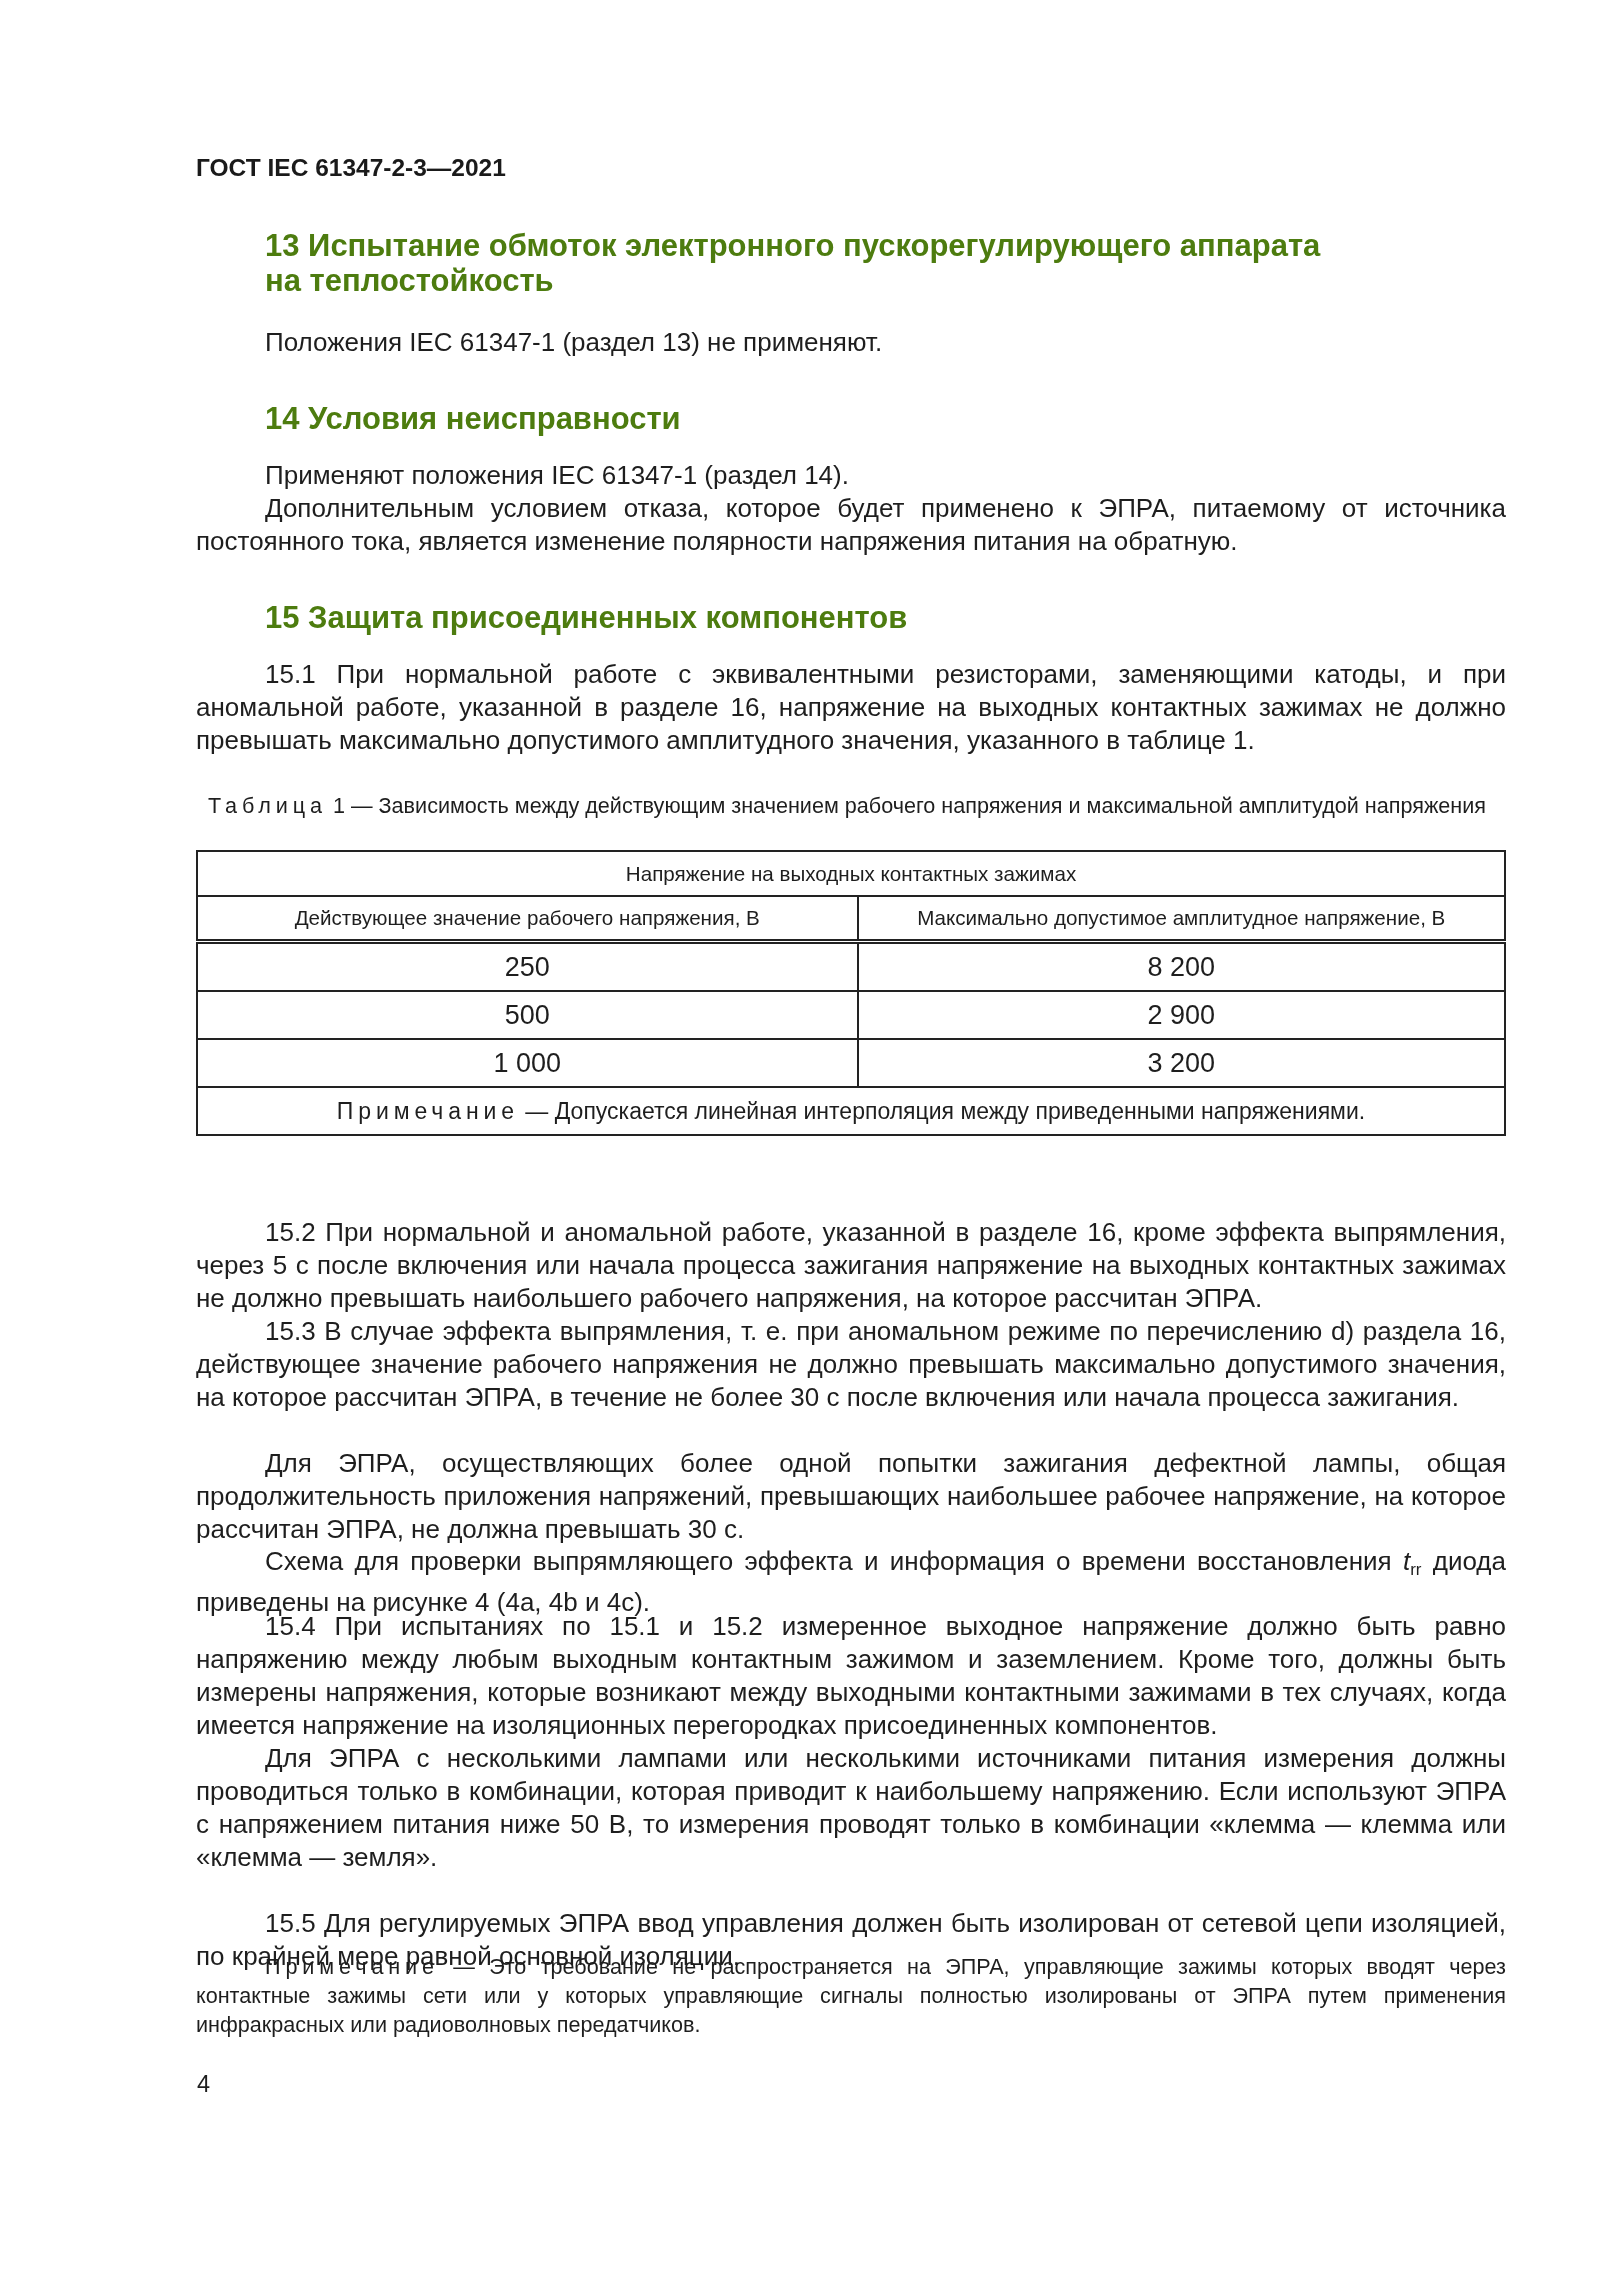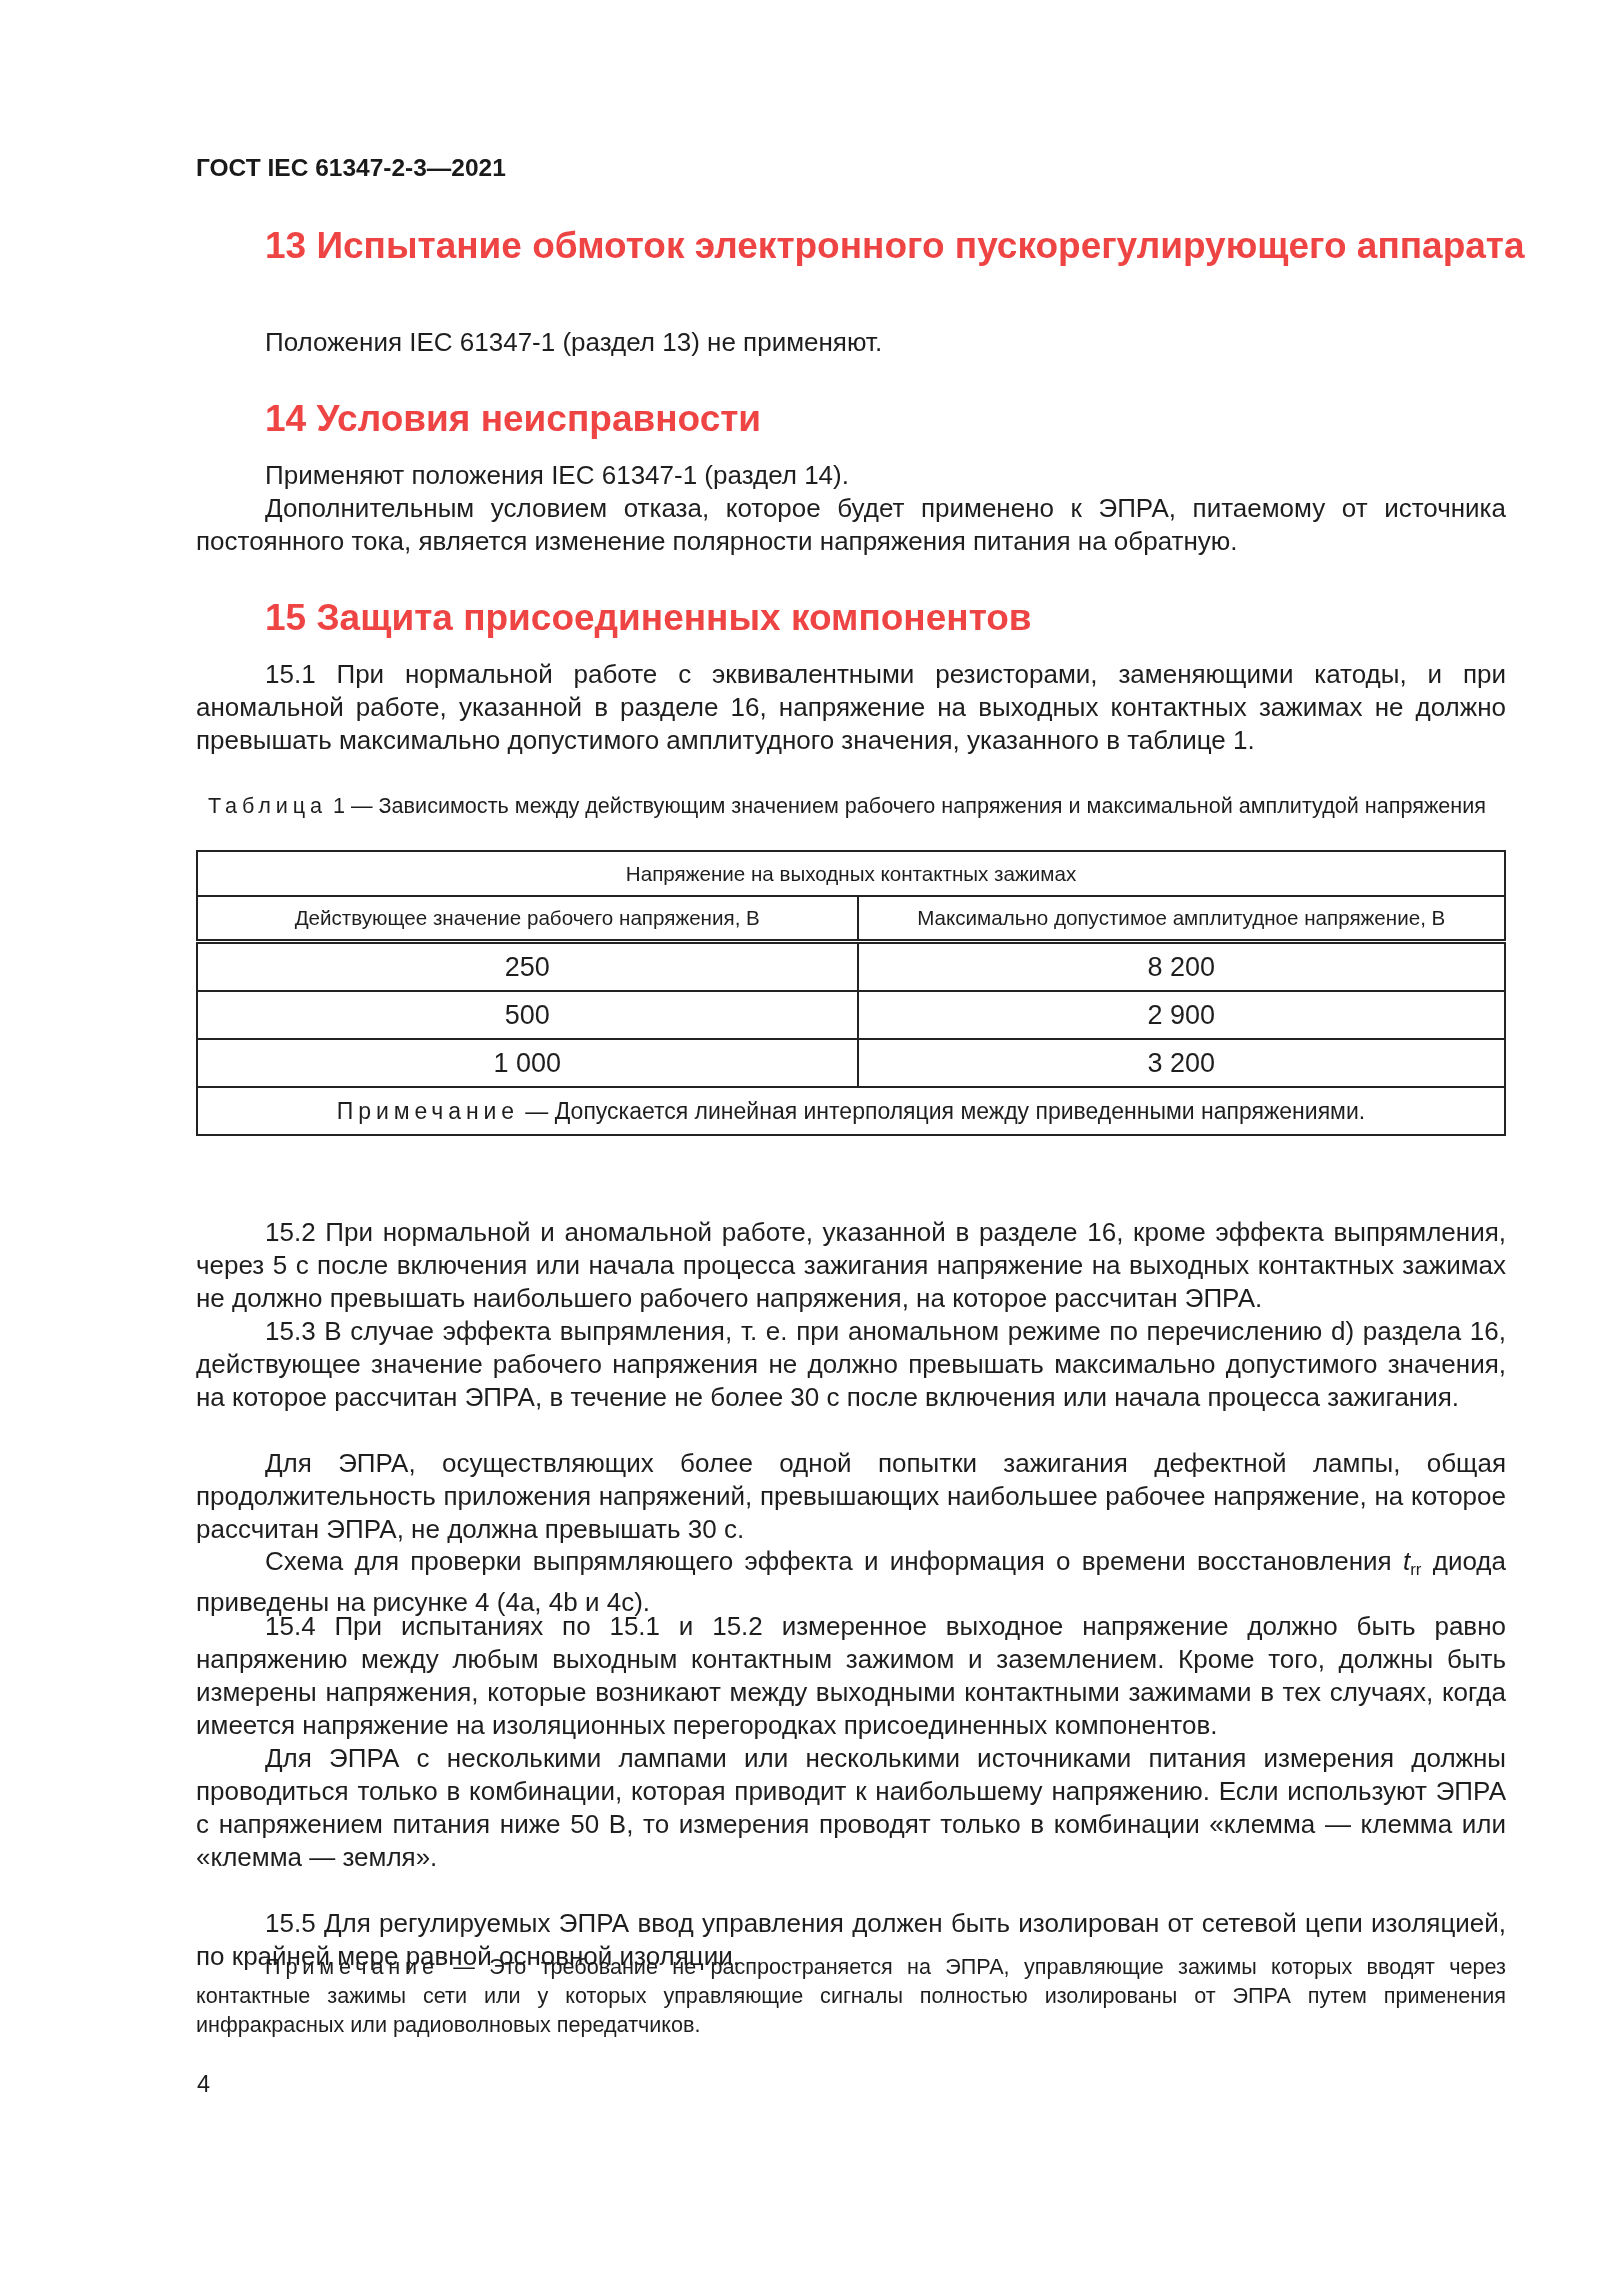--- a/index.html
+++ b/index.html
@@ -2,21 +2,21 @@
 <html><head>
 <meta charset="utf-8">
 <style>
   html, body { margin: 0; padding: 0; background: #ffffff; }
   body {
     width: 1621px; height: 2293px; position: relative; overflow: hidden;
     font-family: "Liberation Sans", sans-serif; color: #1e1e1e;
   }
   .abs { position: absolute; left: 196px; width: 1310px; }
   .doc-header { position: absolute; left: 196px; top: 153px; font-weight: bold; font-size: 24.5px; line-height: 29px; color: #1a1a1a; }
-  .h2 { font-weight: bold; font-size: 37px; line-height: 35px; color: #ef4444; padding-left: 69px; }
+  .h2 { font-weight: bold; font-size: 31px; line-height: 35px; color: #4d7c0f; padding-left: 69px; }
   .p { font-size: 26px; line-height: 33px; text-align: justify; text-indent: 69px; margin: 0; }
   .caption { font-size: 21.6px; line-height: 26.5px; margin: 12px; text-align: justify; }
   .spaced { letter-spacing: 4.9px; }
   table.t { position: absolute; left: 196px; top: 850px; width: 1310px; border-collapse: collapse; font-size: 20.6px; color: #1e1e1e; }
   table.t td { border: 2px solid #222; text-align: center; padding: 0; }
   table.t tr.r-head1 td { height: 43px; border-radius: 15px; }
   table.t tr.r-head2 td { height: 42px; border-bottom: 5.9px double #222; }
   table.t tr.r-data td { height: 46px; font-size: 27px; }
   table.t tr.r-note td { height: 46px; font-size: 23px; }
   .note { font-size: 21.6px; line-height: 29px; text-align: justify; margin: 0; }
@@ -24,20 +24,21 @@
   sub.rr { font-size: 17px; font-style: normal; vertical-align: -4.9px; }
   i.tvar { font-style: italic; }
 </style>
 </head>
 <body>
 
 <div class="doc-header">ГОСТ IEC 61347-2-3—2021</div>
 
 <div class="abs h2" style="top:228px;">
   <div>13 Испытание обмоток электронного пускорегулирующего аппарата</div>
+  <div>на теплостойкость</div>
 </div>
 <p class="abs p" style="top:326px;">Положения IEC 61347-1 (раздел 13) не применяют.</p>
 
 <div class="abs h2" style="top:401px;">14 Условия неисправности</div>
 <p class="abs p" style="top:459px;">Применяют положения IEC 61347-1 (раздел 14).</p>
 <p class="abs p" style="top:492px;">Дополнительным условием отказа, которое будет применено к ЭПРА, питаемому от источника постоянного тока, является изменение полярности напряжения питания на обратную.</p>
 
 <div class="abs h2" style="top:600px;">15 Защита присоединенных компонентов</div>
 <p class="abs p" style="top:658px;">15.1 При нормальной работе с эквивалентными резисторами, заменяющими катоды, и при аномальной работе, указанной в разделе 16, напряжение на выходных контактных зажимах не должно превышать максимально допустимого амплитудного значения, указанного в таблице 1.</p>
 

